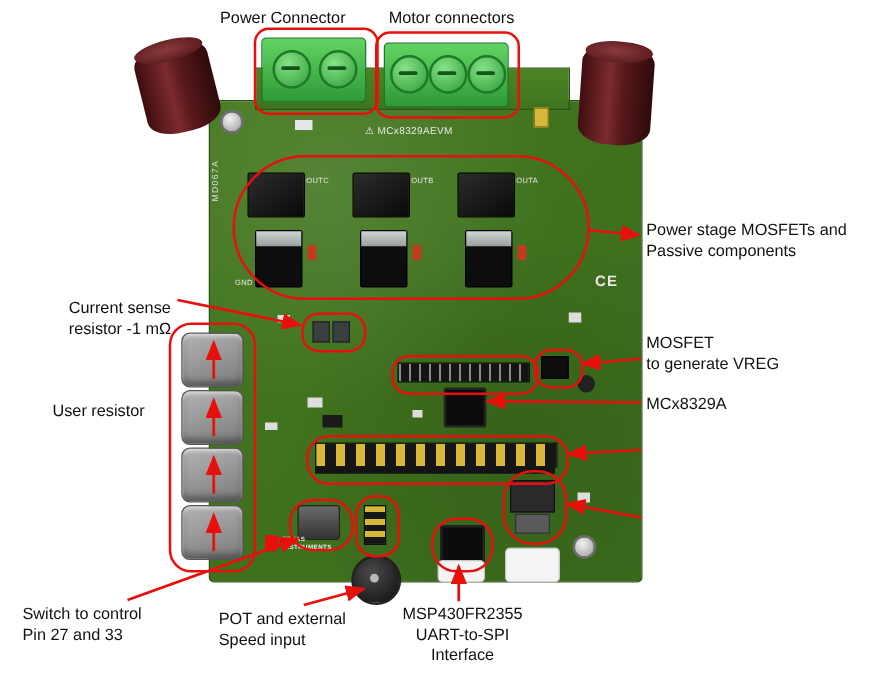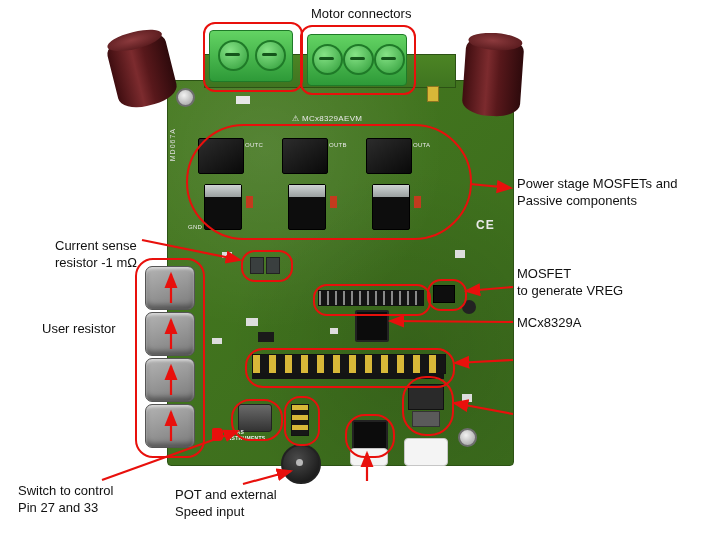--- a/index.html
+++ b/index.html
@@ -78,21 +78,21 @@
         <div class="slot"></div>
       </div>
     <div class="screw" style="left:35px;top:9px;">
         <div class="slot"></div>
       </div>
     <div class="screw" style="left:66px;top:9px;">
         <div class="slot"></div>
       </div>
   </div>
 
-  <div class="silk" style="left:292px;top:114px;font-size:8px;">
+  <div class="silk" style="left:292px;top:100px;font-size:8px;">
     <span>⚠</span>
     <span>MCx8329AEVM</span>
   </div>
   <div class="vtext" style="left:169px;top:128px;">MD067A</div>
   <div class="silk" style="left:188px;top:224px;">GND</div>
   <div class="silk" style="left:476px;top:218px;font-size:12px;font-weight:bold;letter-spacing:1px;">CE</div>
   <div class="ti" style="left:212px;top:428px;">
     <div class="ti-mark"></div>
     <div class="ti-text">TEXAS
 INSTRUMENTS</div>
@@ -165,33 +165,37 @@
   <div class="rbx" style="left:241px;top:250px;width:48px;height:28px;border-radius:14px;"></div>
   <div class="rbx" style="left:135px;top:258px;width:66px;height:196px;border-radius:18px;"></div>
   <div class="rbx" style="left:313px;top:284px;width:114px;height:28px;border-radius:14px;"></div>
   <div class="rbx" style="left:427px;top:279px;width:36px;height:28px;border-radius:14px;"></div>
   <div class="rbx" style="left:245px;top:348px;width:206px;height:36px;border-radius:18px;"></div>
   <div class="rbx" style="left:402px;top:376px;width:48px;height:56px;border-radius:24px;"></div>
   <div class="rbx" style="left:231px;top:399px;width:48px;height:38px;border-radius:19px;"></div>
   <div class="rbx" style="left:284px;top:396px;width:32px;height:46px;border-radius:16px;"></div>
   <div class="rbx" style="left:345px;top:414px;width:46px;height:40px;border-radius:20px;"></div>
 
+  <div class="label" style="left:176px;top:6px;">Power Connector</div>
   <div class="label" style="left:311px;top:6px;">Motor connectors</div>
   <div class="label" style="left:517px;top:176px;">Power stage MOSFETs and
 Passive components</div>
   <div class="label" style="left:55px;top:211px;margin-top:27px;">Current sense
 resistor -1 mΩ</div>
   <div class="label" style="left:42px;top:321px;">User resistor</div>
   <div class="label" style="left:517px;top:266px;">MOSFET
 to generate VREG</div>
   <div class="label" style="left:517px;top:315px;">MCx8329A</div>
   <div class="label" style="left:18px;top:483px;">Switch to control
 Pin 27 and 33</div>
   <div class="label" style="left:175px;top:487px;">POT and external
 Speed input</div>
+  <div class="label" style="left:300px;top:483px;width:140px;text-align:center;">MSP430FR2355
+UART-to-SPI
+Interface</div>
 
   <svg id="arrows" width="716" height="541" viewBox="0 0 716 541">
     <defs>
       <marker id="ah" markerWidth="9" markerHeight="8" refX="6.5" refY="3" orient="auto">
         <path d="M0,0 L7.5,3 L0,6 z" style="fill:var(--accent-red,#e8100c);"></path>
       </marker>
     </defs>
     <g style="stroke:var(--accent-red,#e8100c);stroke-width:2.2;fill:none;">
       <line x1="470" y1="184" x2="511" y2="188" marker-end="url(#ah)"></line>
       <line x1="142" y1="240" x2="240" y2="260" marker-end="url(#ah)"></line>

